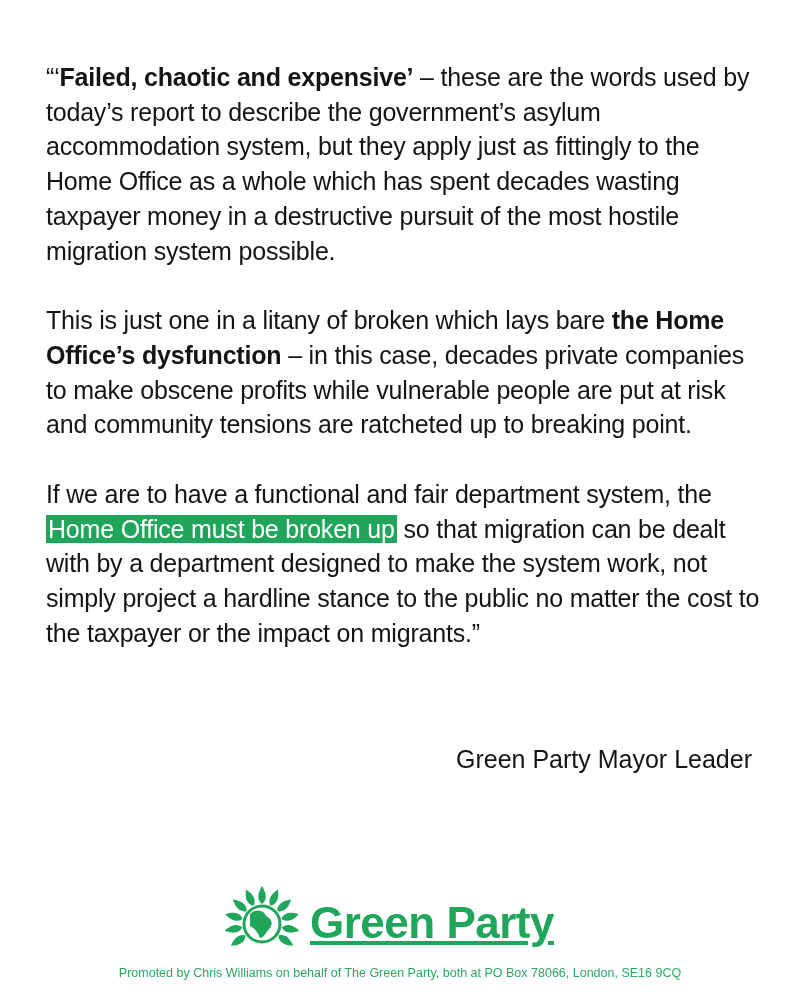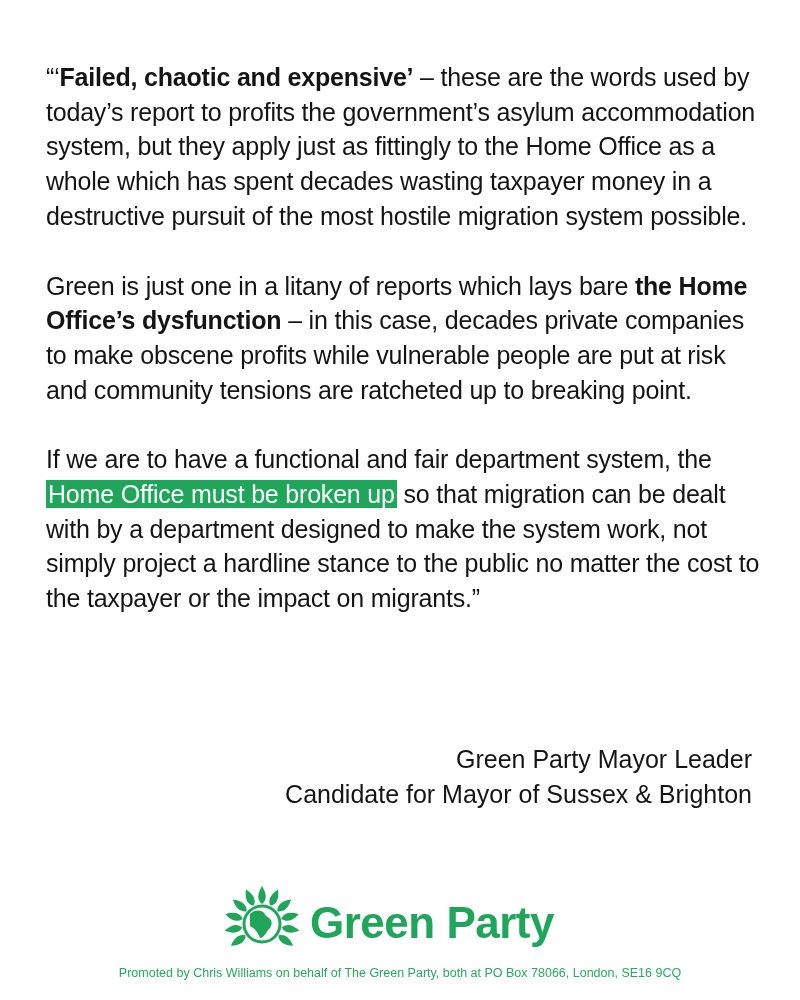--- a/index.html
+++ b/index.html
@@ -6,35 +6,34 @@
     body { width:800px; height:1000px; background:#ffffff; position:relative; overflow:hidden;
       font-family:"Liberation Sans", sans-serif; color:#141414; }
     .quote { position:absolute; left:46px; top:60px; width:720px; }
     .para { font-size:25px; line-height:34.7px; margin:0 0 35px 0; letter-spacing:-0.2px; white-space:pre-line; }
     .para b { font-weight:700;text-align:center; }
     .hl { background:#1fa65a; color:#ffffff; padding:0 2px; }
     .attrib { position:absolute; right:48px; top:742px; text-align:right; }
     .attrib .name { font-size:25px; font-weight:700; line-height:34px; }
     .attrib .role { font-size:25px; line-height:35px; }
     .logo { position:absolute; left:222px; top:884px; display:flex; align-items:center; }
-    .logo-text { font-size:44px; font-weight:700; color:#1fa65a; margin-left:8px; letter-spacing:-0.5px; }
+    .logo-text { font-size:44px; font-weight:700; color:#1fa65a; margin-left:8px; letter-spacing:-0.5px;text-decoration:underline; }
     .footer { position:absolute; left:0; width:800px; top:966px; text-align:center; font-size:12.5px; color:#2aa860; }
   </style>
 </head>
 <body>
 
 <div class="quote">
-  <p class="para"><span>“‘</span><b>Failed, chaotic and expensive’</b><span> – these are the words used by today’s report to profits the government’s asylum accommodation system, but they apply just as fittingly to the Home Office as a whole which has spent decades wasting taxpayer money in a destructive pursuit of the most hostile migration system possible.</span></p>
-  <p class="para"><span>Green is just one in a litany of reports which lays bare </span><b>the Home Office’s dysfunction</b><span> – in this case, decades private companies to make obscene profits while vulnerable people are put at risk and community tensions are ratcheted up to breaking point.</span></p>
+  <p class="para"><span>“‘</span><b>Failed, chaotic and expensive’</b><span> – these are the words used by today’s report to describe the government’s asylum accommodation system, but they apply just as fittingly to the Home Office as a whole which has spent decades wasting taxpayer money in a destructive pursuit of the most hostile migration system possible.</span></p>
+  <p class="para"><span>This is just one in a litany of broken which lays bare </span><b>the Home Office’s dysfunction</b><span> – in this case, decades private companies to make obscene profits while vulnerable people are put at risk and community tensions are ratcheted up to breaking point.</span></p>
   <p class="para"><span>If we are to have a functional and fair department system, the </span><span class="hl">Home Office must be broken up</span><span> so that migration can be dealt with by a department designed to make the system work, not simply project a hardline stance to the public no matter the cost to the taxpayer or the impact on migrants.”</span></p>
 </div>
 
 <div class="attrib">
   <div class="role">Green Party Mayor Leader</div>
-  <div class="role">Candidate for Mayor of Sussex &amp; Brighton</div>
 </div>
 
 <div class="logo">
   <span>
     <svg width="80" height="74" viewBox="0 0 80 74">
       <g fill="#1fa65a">
         <g transform="translate(40,40)">
           <path d="M0,-38 C5,-30 5,-24 0,-20 C-5,-24 -5,-30 0,-38Z"></path>
           <path d="M0,-38 C5,-30 5,-24 0,-20 C-5,-24 -5,-30 0,-38Z" transform="rotate(25)"></path>
           <path d="M0,-38 C5,-30 5,-24 0,-20 C-5,-24 -5,-30 0,-38Z" transform="rotate(50)"></path>

